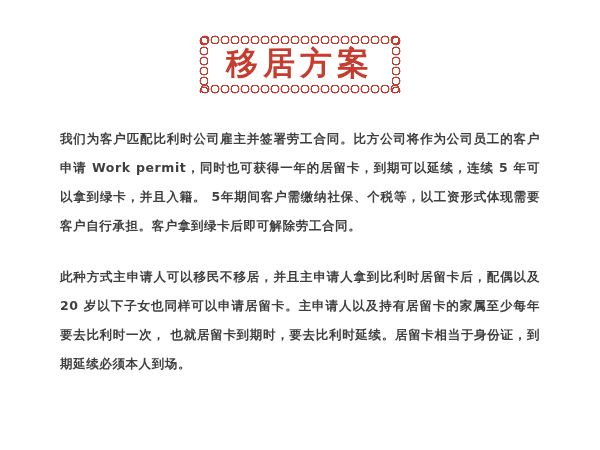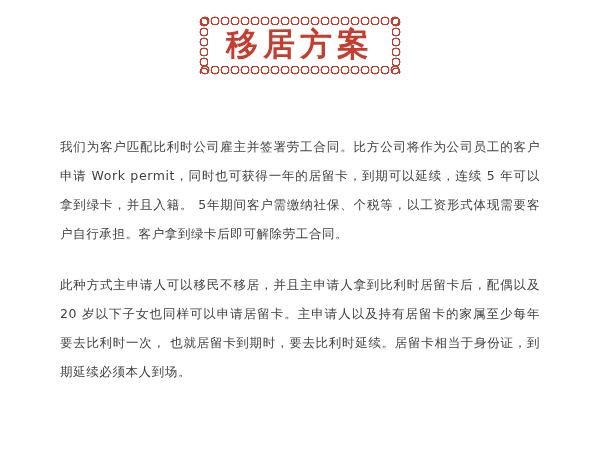--- a/index.html
+++ b/index.html
@@ -15,21 +15,21 @@
   }
   .page {
     position: relative;
     width: 600px;
     height: 450px;
     box-sizing: border-box;
   }
   .title-wrap {
     position: absolute;
     left: 0;
-    top: 17px;
+    top: 36px;
     width: 600px;
     text-align: center;
   }
   .title-stamp {
     display: inline-block;
     position: relative;
     padding: 10px 26px 12px 26px;
     color: #c63c2e;
     font-family: "DejaVu Serif", "Liberation Serif", serif;
     font-size: 32px;
@@ -78,21 +78,22 @@
     top: 120px;
     width: 480px;
     color: #3f3f3f;
     font-family: "DejaVu Sans", "Liberation Sans", sans-serif;
     font-size: 12.5px;
     line-height: 29px;
     text-align: justify;
     letter-spacing: 0.6px;
   }
   .para {
-    margin: 12px 0 22px 0;
+    margin: 4px 0 22px 0;
+    font-weight: bold;
   }
   .para:last-child {
     margin-bottom: 0;
   }
 </style>
 </head>
 <body>
 
 <div class="page">
 

